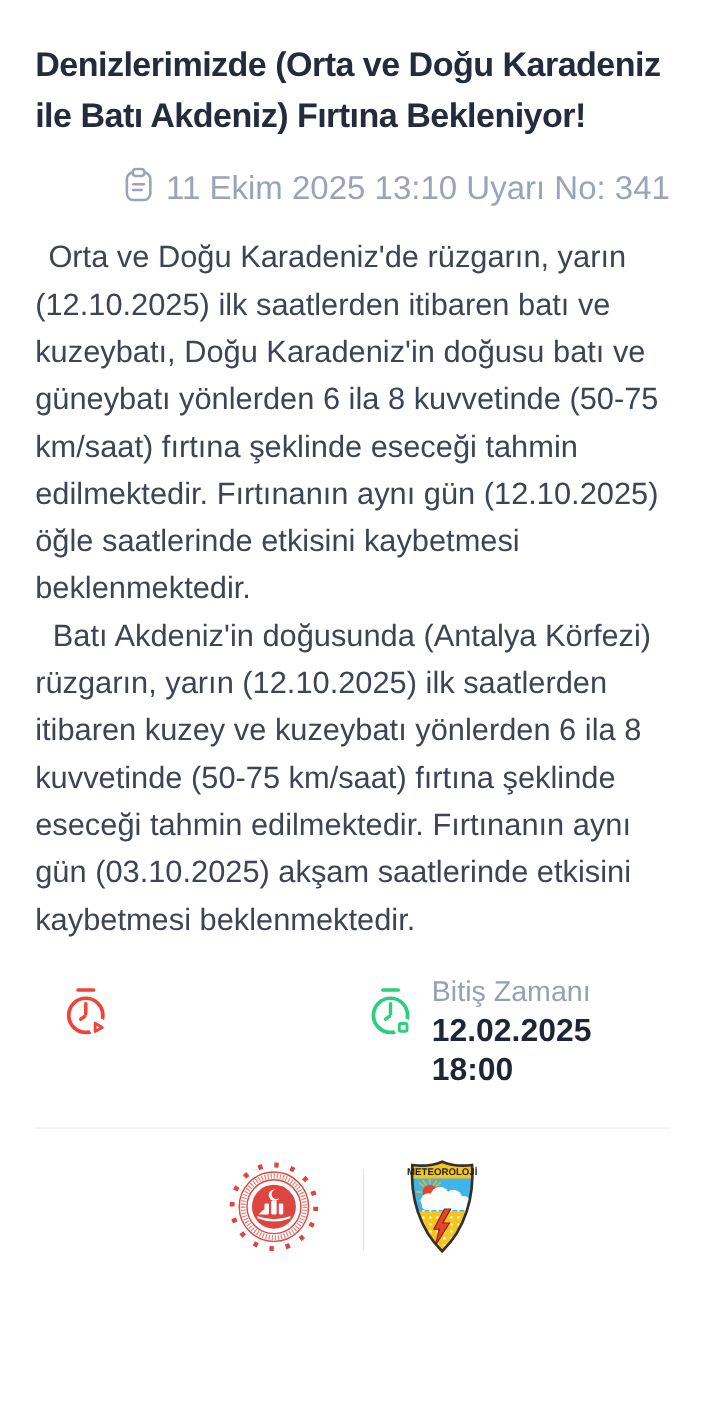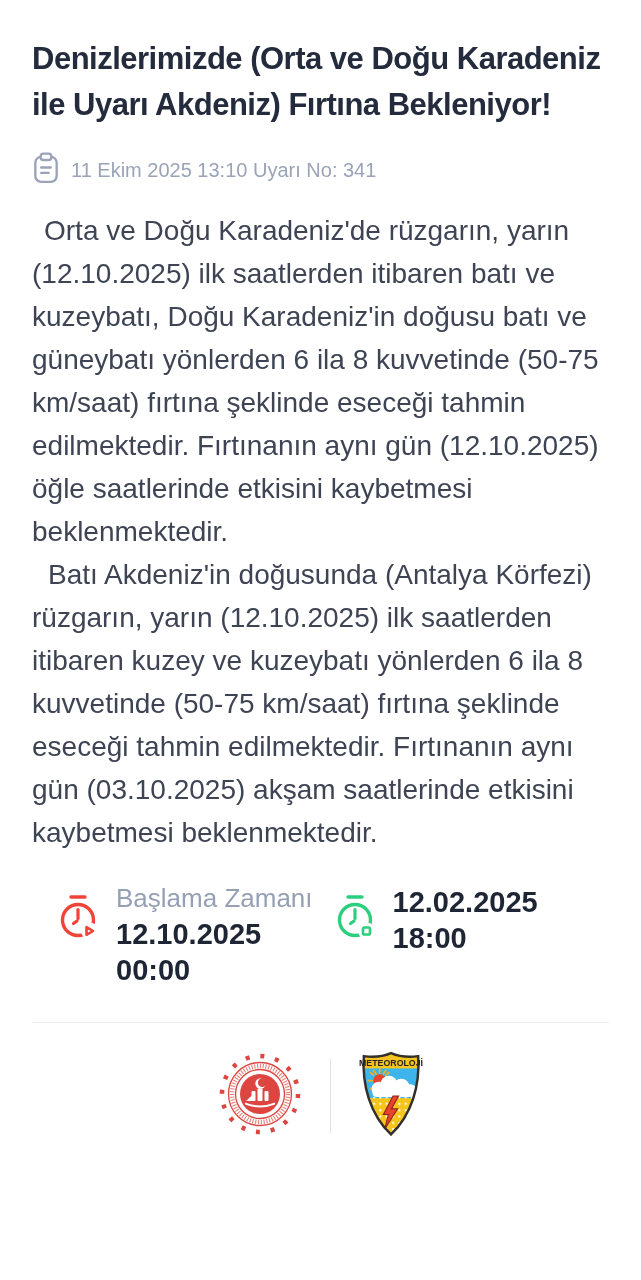--- a/index.html
+++ b/index.html
@@ -21,21 +21,22 @@
     color: #232b3c;
     max-width: 585px;
   }
 
   .meta-row {
     margin-top: 24px;
     display: flex;
     align-items: center;
     gap: 11px;
     color: #9aa3b8;
-    font-size: 20px;
+    font-size: 30px;
+    justify-content: flex-end;
   }
   .meta-row svg { flex: 0 0 auto; }
 
   .body-text { margin-top: 20px; max-width: 582px; }
   .body-text p {
     font-size: 28px;
     line-height: 43px;
     color: #3e4454;
     text-indent: 12px;
   }
@@ -62,39 +63,39 @@
     border-top: 1.5px solid #ececec;
     margin: 34px 0 0 0;
     width: 100%;
   }
 
   .footer {
     margin-top: 28px;
     display: flex;
     align-items: center;
     justify-content: center;
-    gap: 28px;
+    gap: 39px;
     text-decoration: underline;
   }
   .footer-divider {
     width: 1.5px;
     height: 74px;
     background: #e3e3e3;
   }
   .shield-label-text {
     font-family: "Liberation Sans", sans-serif;
     font-weight: 700;
   }
 </style>
 </head>
 <body>
 
 <div class="page">
 
-  <h1 class="page-title">Denizlerimizde (Orta ve Doğu Karadeniz ile Uyarı Akdeniz) Fırtına Bekleniyor!</h1>
+  <h1 class="page-title">Denizlerimizde (Orta ve Doğu Karadeniz ile Batı Akdeniz) Fırtına Bekleniyor!</h1>
 
   <div class="meta-row">
     <span>
       <svg width="28" height="32" viewBox="0 0 26 30" fill="none">
         <rect x="3" y="4.5" width="20" height="23.5" rx="5.5" stroke="#9aa3b8" stroke-width="2.2"></rect>
         <rect x="8" y="1.5" width="10" height="6" rx="2.6" fill="#ffffff" stroke="#9aa3b8" stroke-width="2.2"></rect>
         <line x1="8.5" y1="14.5" x2="17.5" y2="14.5" stroke="#9aa3b8" stroke-width="2.2" stroke-linecap="round"></line>
         <line x1="8.5" y1="19.5" x2="15.5" y2="19.5" stroke="#9aa3b8" stroke-width="2.2" stroke-linecap="round"></line>
       </svg>
     </span>
@@ -111,39 +112,36 @@
     <div class="time-block">
       <span class="time-icon">
         <svg width="46" height="50" viewBox="0 0 46 50" fill="none">
           <line x1="15" y1="5" x2="29" y2="5" stroke="#f04438" stroke-width="3.4" stroke-linecap="round"></line>
           <circle cx="22" cy="28" r="15.5" stroke="#f04438" stroke-width="3.4"></circle>
           <line x1="22" y1="17.5" x2="22" y2="26.5" stroke="#f04438" stroke-width="3.2" stroke-linecap="round"></line>
           <line x1="21" y1="29" x2="17.5" y2="31.5" stroke="#f04438" stroke-width="3.2" stroke-linecap="round"></line>
           <circle cx="33.5" cy="39" r="8.5" fill="#ffffff"></circle>
           <path d="M30.5 35.2 L30.5 42.8 L37 39 Z" stroke="#f04438" stroke-width="2.6" stroke-linejoin="round" fill="none"></path>
         </svg>
-      </span>
-      <span class="tb-text">
-        <span class="time-label">Başlama Zamanı</span>
-        <span class="time-value">12.10.2025 00:00</span>
       </span>
     </div>
 
     <div class="time-block">
       <span class="time-icon">
         <svg width="46" height="50" viewBox="0 0 46 50" fill="none">
           <line x1="15" y1="5" x2="29" y2="5" stroke="#2bd07e" stroke-width="3.4" stroke-linecap="round"></line>
           <circle cx="22" cy="28" r="15.5" stroke="#2bd07e" stroke-width="3.4"></circle>
           <line x1="22" y1="17.5" x2="22" y2="26.5" stroke="#2bd07e" stroke-width="3.2" stroke-linecap="round"></line>
           <line x1="21" y1="29" x2="17.5" y2="31.5" stroke="#2bd07e" stroke-width="3.2" stroke-linecap="round"></line>
           <circle cx="33.5" cy="39" r="8.5" fill="#ffffff"></circle>
           <rect x="30" y="35.5" width="7" height="7" rx="1.6" stroke="#2bd07e" stroke-width="2.6" fill="none"></rect>
         </svg>
       </span>
       <span class="tb-text">
+        <span class="time-label">Bitiş Zamanı</span>
         <span class="time-value">12.02.2025 18:00</span>
       </span>
     </div>
 
   </div>
 
   <hr class="divider">
 
   <div class="footer">
 

